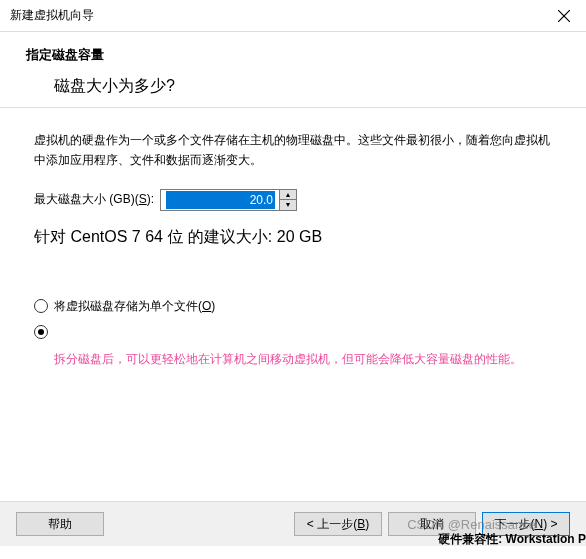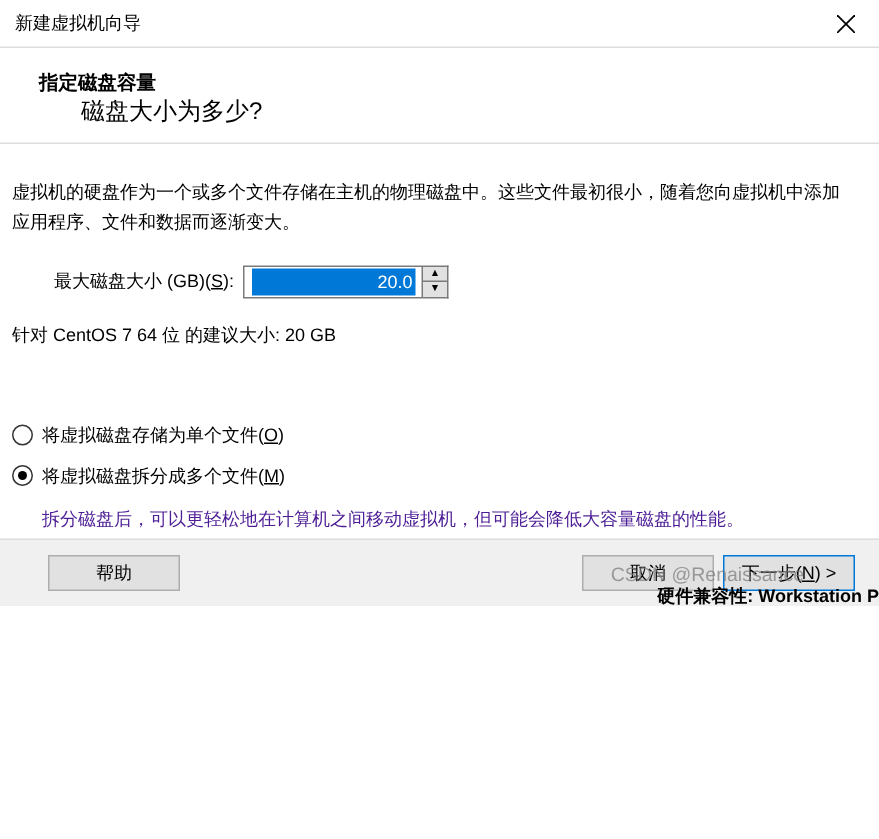--- a/index.html
+++ b/index.html
@@ -1,46 +1,46 @@
 <!DOCTYPE html>
 <html><head>
 <meta charset="utf-8">
 <style>
 * { box-sizing: border-box; margin: 0; padding: 0; }
 body { font-family: "Microsoft YaHei", "Segoe UI", Tahoma, sans-serif; font-size: 12px; background: #fff; color: #000; }
-.window { width: 586px; height: 404px; background: #fff; position: relative; }
+.window { width: 586px; height: 546px; background: #fff; position: relative; }
 .titlebar { height: 32px; display: flex; align-items: center; justify-content: space-between; padding: 0 0 0 10px; border-bottom: 1px solid #ddd; }
 .titlebar-text { font-size: 12px; }
 .close-btn { width: 45px; height: 32px; display: flex; align-items: center; justify-content: center; cursor: pointer; }
 .close-btn svg { width: 12px; height: 12px; }
 .header { padding: 14px 26px 10px 26px; background: #fff; border-bottom: 1px solid #ddd; }
-.header-title { font-weight: bold; font-size: 13px; margin-bottom: 0; }
+.header-title { font-weight: bold; font-size: 13px; margin-bottom: 12px; }
 .header-sub { font-size: 16px; padding-left: 28px; }
-.content { padding: 22px 26px 0 8px; }
+.content { padding: 22px 26px 0 34px; }
 .desc { font-size: 12px; line-height: 1.7; margin-bottom: 18px; }
-.size-row { display: flex; align-items: center; margin-bottom: 12px; margin-left: 28px; }
+.size-row { display: flex; align-items: center; margin-bottom: 12px; }
 .size-label { font-size: 12px; }
 .spinner-wrap { position: relative; margin-left: 6px; display: flex; }
 .spinner-input { width: 120px; height: 22px; border: 1px solid #7a7a7a; padding: 0 4px; text-align: right; font-family: inherit; font-size: 12px; background: #fff; color: #fff; }
 .spinner-input-sel { position: absolute; left: 6px; right: 22px; top: 2px; bottom: 2px; background: #0078d7; color: #fff; text-align: right; padding-right: 2px; display: flex; align-items: center; justify-content: flex-end; font-size: 12px; }
 .spinner-btns { display: flex; flex-direction: column; border: 1px solid #7a7a7a; border-left: none; }
 .spin-btn { width: 16px; height: 10px; background: #e1e1e1; display: flex; align-items: center; justify-content: center; font-size: 7px; line-height: 1; cursor: pointer; border: none; padding: 0; }
 .spin-btn:first-child { border-bottom: 1px solid #7a7a7a; }
-.recommend { font-size: 12px; margin-bottom: 50px; margin-top: 16px; }
+.recommend { font-size: 16px; margin-bottom: 50px; margin-top: 16px; }
 .radio-group { margin-bottom: 23px; }
 .radio-row { display: flex; align-items: center; margin-bottom: 10px; cursor: pointer; }
 .radio-icon { width: 14px; height: 14px; border: 1px solid #333; border-radius: 50%; margin-right: 6px; display: flex; align-items: center; justify-content: center; flex-shrink: 0; }
 .radio-icon.checked::after { content: ""; width: 6px; height: 6px; background: #000; border-radius: 50%; }
 .radio-label { font-size: 12px; }
-.radio-desc { font-size: 12px; margin-left: 20px; line-height: 1.7; color: #4c1d95; }
+.radio-desc { font-size: 12px; margin-left: 20px; line-height: 1.7; color: #ec4899; }
 .footer { position: absolute; bottom: 0; left: 0; right: 0; border-top: 1px solid #ddd; padding: 10px 16px; display: flex; align-items: center; background: #f0f0f0; }
 .footer .spacer { flex: 1; }
 .btn { min-width: 88px; height: 24px; background: #e1e1e1; border: 1px solid #adadad; font-family: inherit; font-size: 12px; cursor: pointer; padding: 0 10px; margin-left: 6px; }
 .btn.default { border: 1px solid #0078d7; }
-.help-btn { margin-left: 16px; }
+.help-btn { margin-left: 0; }
 .watermark { position: absolute; bottom: 14px; right: 50px; color: rgba(120,120,120,0.7); font-size: 13px; pointer-events: none; }
 .compat { position: absolute; bottom: -2px; right: 0; font-size: 12px; font-weight: bold; color: #000; overflow: hidden; white-space: nowrap; }
 .u { text-decoration: underline; }
 </style>
 </head>
 <body>
 
 <div class="window">
 
   <div class="titlebar">
@@ -79,31 +79,31 @@
 
     <div class="radio-group">
       <div class="radio-row">
         <span class="radio-icon"></span>
         <span class="radio-label">
           <span>将虚拟磁盘存储为单个文件(</span><span class="u">O</span><span>)</span>
         </span>
       </div>
       <div class="radio-row">
         <span class="radio-icon checked"></span>
-        <span class="radio-label">
-          <span>将虚拟磁盘拆分成多个文件(</span><span class="u">M</span><span>)</span>
-        </span>
       </div>
       <div class="radio-desc">拆分磁盘后，可以更轻松地在计算机之间移动虚拟机，但可能会降低大容量磁盘的性能。</div>
     </div>
   </div>
 
   <div class="footer">
     <button class="btn help-btn">帮助</button>
     <div class="spacer"></div>
+    <button class="btn">
+      <span>&lt; 上一步(</span><span class="u">B</span><span>)</span>
+    </button>
     <button class="btn">取消</button>
     <button class="btn default">
       <span>下一步(</span><span class="u">N</span><span>) &gt;</span>
     </button>
   </div>
 
   <div class="watermark">CSDN @Renaissance</div>
   <div class="compat">硬件兼容性:  Workstation P</div>
 </div>
 

